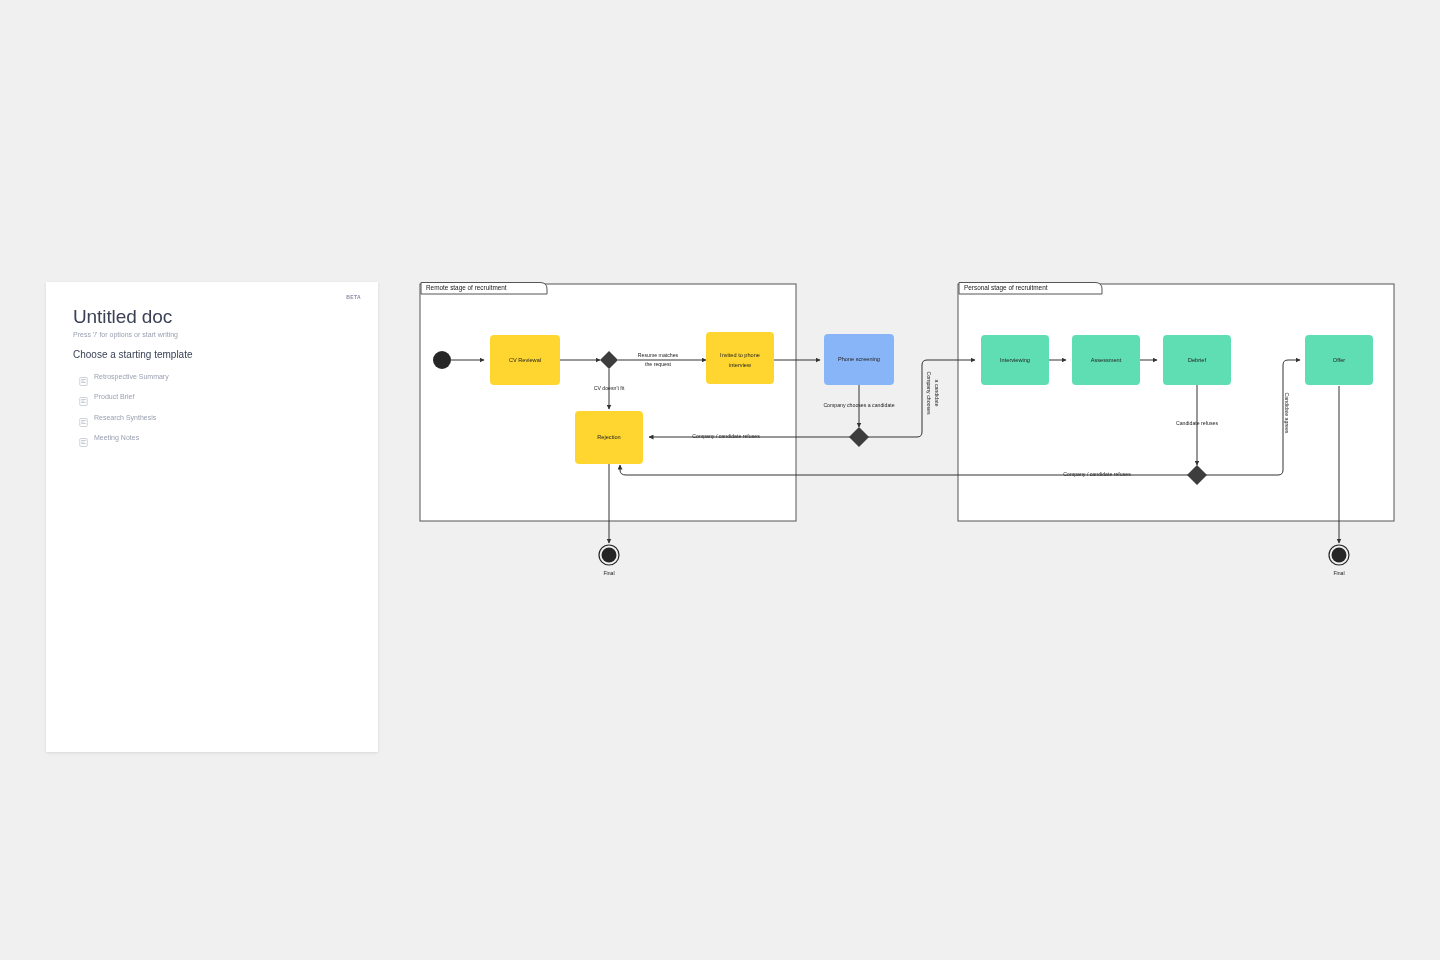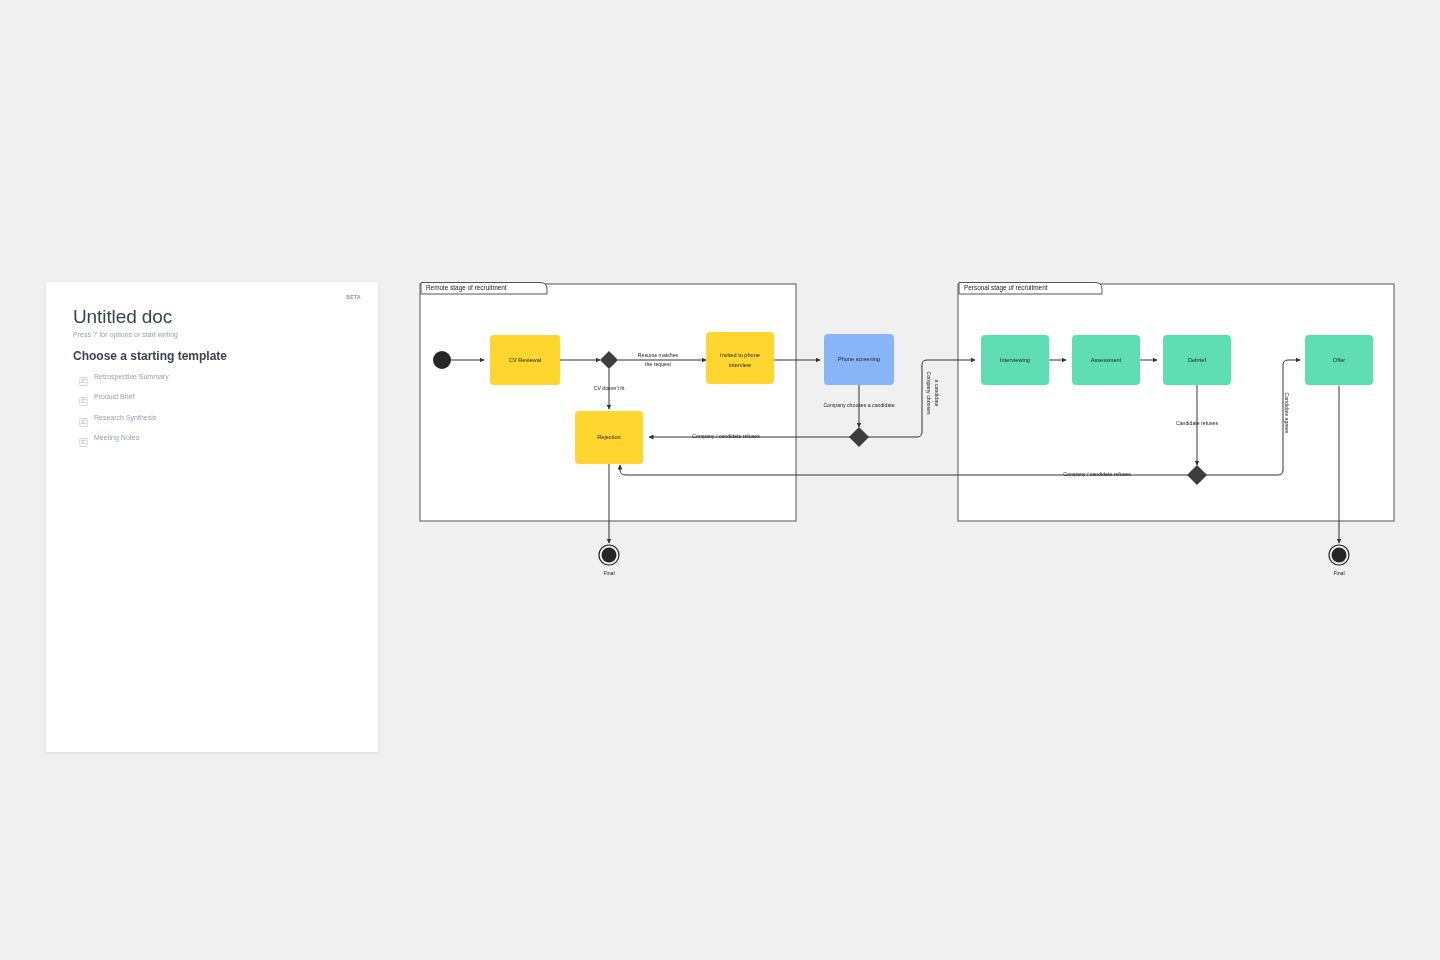--- a/index.html
+++ b/index.html
@@ -52,23 +52,23 @@
     position: absolute;
     left: 27px;
     top: 49px;
     font-size: 7px;
     color: #9aa0b0;
   }
   .doc-section {
     position: absolute;
     left: 27px;
     top: 67px;
-    font-size: 12px;
+    font-size: 10px;
     color: #3b4256;
-    font-weight: bold;
+    font-weight: normal;
   }
   .tpl-list {
     position: absolute;
     left: 33px;
     top: 84px;
     width: 260px;
   }
   .tpl-item {
     display: flex;
     align-items: center;

